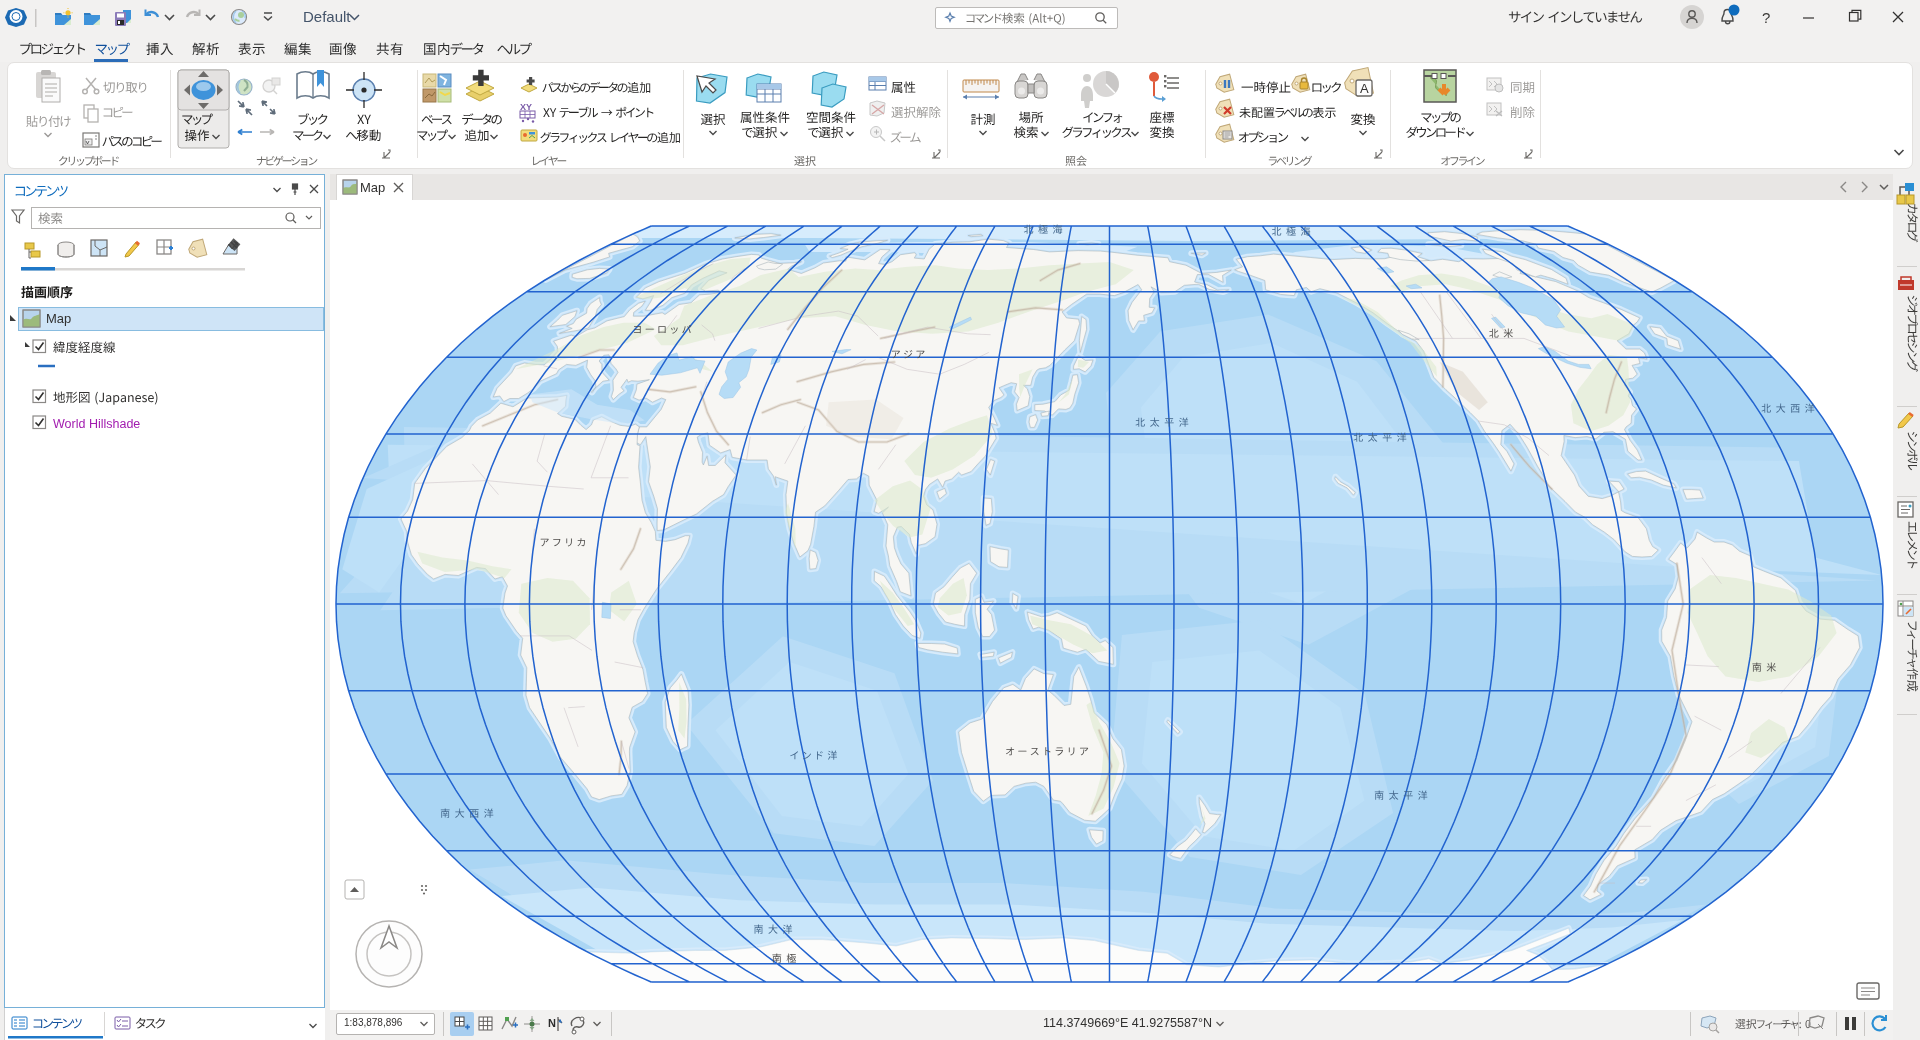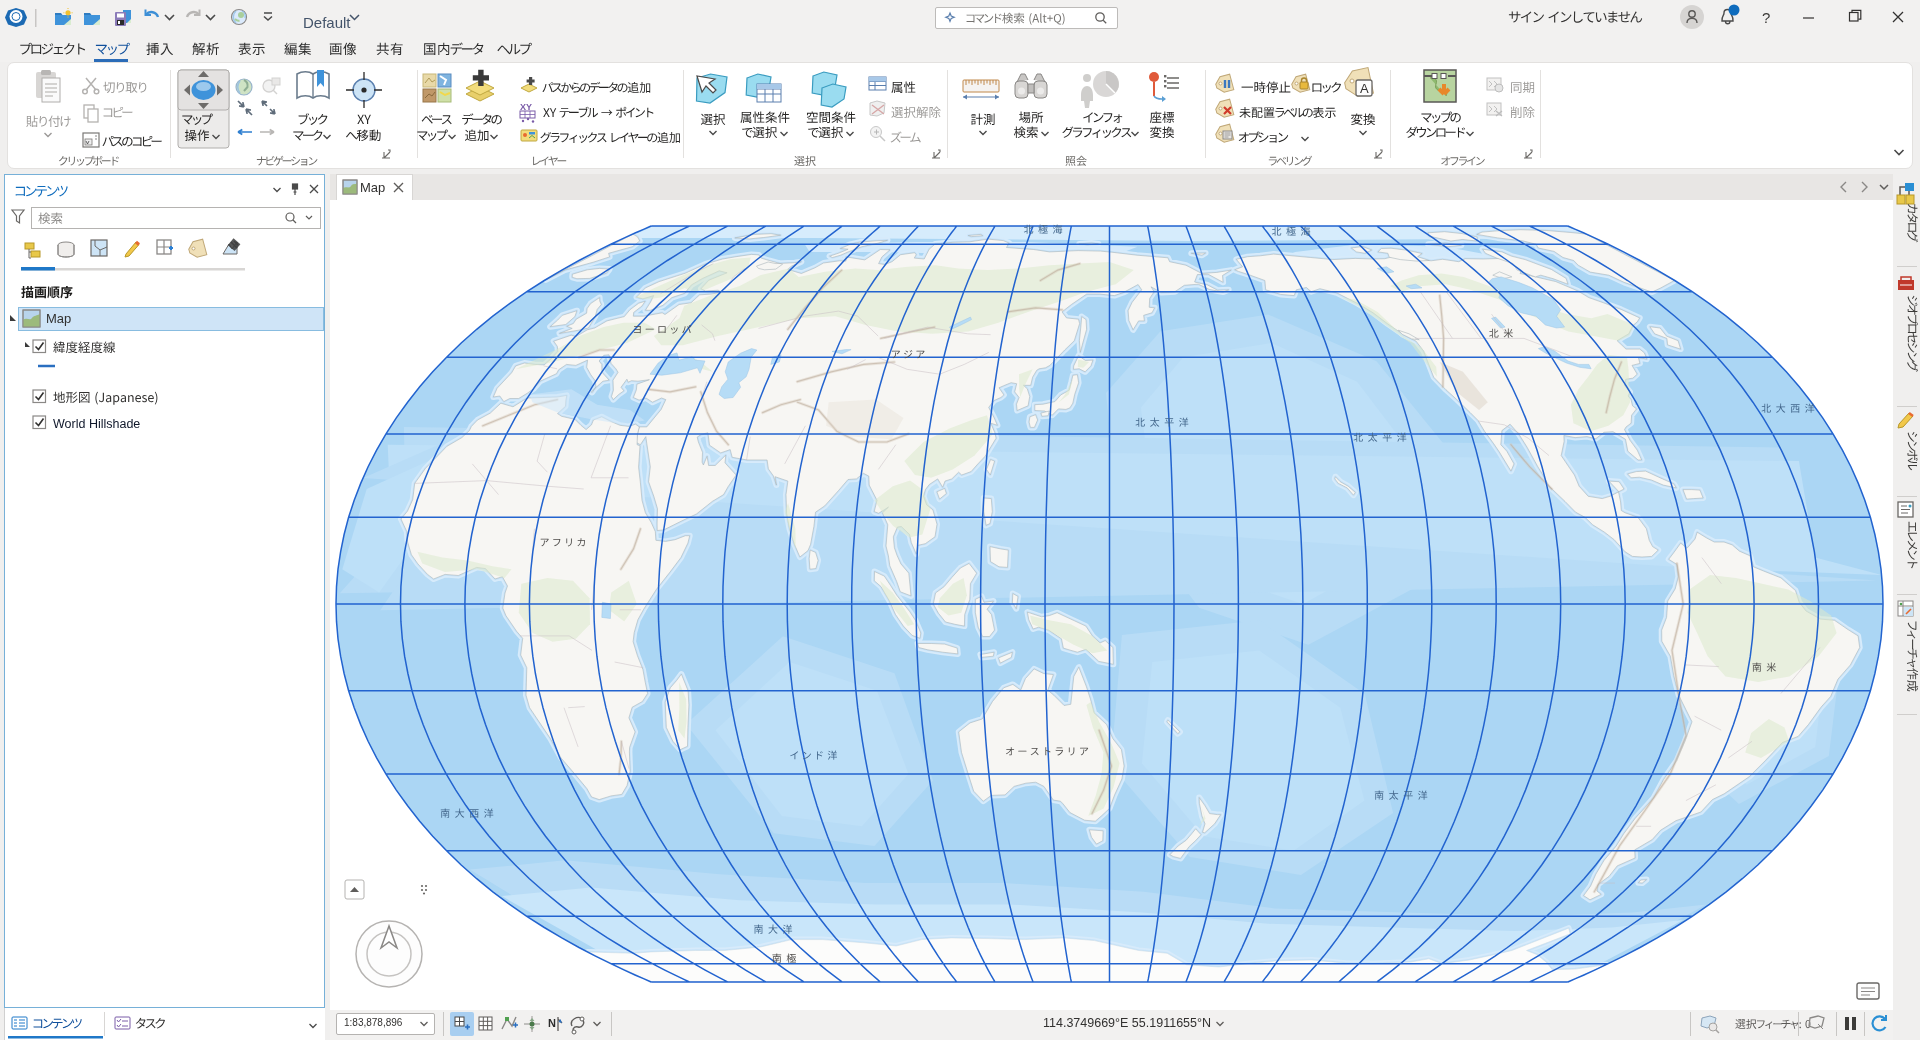--- a/index.html
+++ b/index.html
@@ -332,25 +332,25 @@
 <path d="M1439.6 362.0L1462.9 371.8L1487.8 402.2L1479.1 410.0L1456.5 391.9Z" fill="#dcd2c6" opacity="0.5"></path>
 </g>
 <path d="M610.8 963.7L1608.2 963.7M526.8 916.3L1692.2 916.3M446.6 850.8L1772.4 850.8M386.0 774.1L1833.0 774.1M348.6 690.7L1870.4 690.7M336.0 604.0L1883.0 604.0M348.6 517.3L1870.4 517.3M386.0 433.9L1833.0 433.9M446.6 357.2L1772.4 357.2M526.8 291.7L1692.2 291.7M610.8 244.3L1608.2 244.3M651.2 226.0L1567.8 226.0M651.2 982.0L1567.8 982.0M651.2 226.0L649.4 226.8L644.1 229.1L635.6 232.8L624.4 237.9L610.8 244.3L595.5 251.9L579.0 260.5L561.8 270.1L544.3 280.5L526.8 291.7L509.6 303.6L492.8 316.2L476.7 329.3L461.2 343.0L446.6 357.2L432.7 371.8L419.7 386.8L407.6 402.2L396.3 417.9L386.0 433.9L376.6 450.1L368.1 466.7L360.7 483.4L354.2 500.3L348.6 517.3L344.1 534.5L340.6 551.8L338.0 569.2L336.5 586.6L336.0 604.0L336.5 621.4L338.0 638.8L340.6 656.2L344.1 673.5L348.6 690.7L354.2 707.7L360.7 724.6L368.1 741.3L376.6 757.9L386.0 774.1L396.3 790.1L407.6 805.8L419.7 821.2L432.7 836.2L446.6 850.8L461.2 865.0L476.7 878.7L492.8 891.8L509.6 904.4L526.8 916.3L544.3 927.5L561.8 937.9L579.0 947.5L595.5 956.1L610.8 963.7L624.4 970.1L635.6 975.2L644.1 978.9L649.4 981.2L651.2 982.0M689.4 226.0L687.8 226.8L682.9 229.1L675.1 232.8L664.8 237.9L652.3 244.3L638.3 251.9L623.2 260.5L607.4 270.1L591.4 280.5L575.3 291.7L559.6 303.6L544.2 316.2L529.4 329.3L515.3 343.0L501.8 357.2L489.1 371.8L477.2 386.8L466.1 402.2L455.8 417.9L446.3 433.9L437.7 450.1L429.9 466.7L423.1 483.4L417.1 500.3L412.0 517.3L407.9 534.5L404.6 551.8L402.3 569.2L400.9 586.6L400.5 604.0L400.9 621.4L402.3 638.8L404.6 656.2L407.9 673.5L412.0 690.7L417.1 707.7L423.1 724.6L429.9 741.3L437.7 757.9L446.3 774.1L455.8 790.1L466.1 805.8L477.2 821.2L489.1 836.2L501.8 850.8L515.3 865.0L529.4 878.7L544.2 891.8L559.6 904.4L575.3 916.3L591.4 927.5L607.4 937.9L623.2 947.5L638.3 956.1L652.3 963.7L664.8 970.1L675.1 975.2L682.9 978.9L687.8 981.2L689.4 982.0M727.6 226.0L726.1 226.8L721.7 229.1L714.6 232.8L705.2 237.9L693.9 244.3L681.2 251.9L667.4 260.5L653.1 270.1L638.5 280.5L623.9 291.7L609.6 303.6L595.6 316.2L582.2 329.3L569.3 343.0L557.1 357.2L545.5 371.8L534.7 386.8L524.6 402.2L515.2 417.9L506.6 433.9L498.7 450.1L491.7 466.7L485.5 483.4L480.0 500.3L475.4 517.3L471.7 534.5L468.7 551.8L466.6 569.2L465.3 586.6L464.9 604.0L465.3 621.4L466.6 638.8L468.7 656.2L471.7 673.5L475.4 690.7L480.0 707.7L485.5 724.6L491.7 741.3L498.7 757.9L506.6 774.1L515.2 790.1L524.6 805.8L534.7 821.2L545.5 836.2L557.1 850.8L569.3 865.0L582.2 878.7L595.6 891.8L609.6 904.4L623.9 916.3L638.5 927.5L653.1 937.9L667.4 947.5L681.2 956.1L693.9 963.7L705.2 970.1L714.6 975.2L721.7 978.9L726.1 981.2L727.6 982.0M765.8 226.0L764.4 226.8L760.5 229.1L754.1 232.8L745.6 237.9L735.5 244.3L724.0 251.9L711.6 260.5L698.7 270.1L685.6 280.5L672.5 291.7L659.6 303.6L647.0 316.2L634.9 329.3L623.3 343.0L612.3 357.2L601.9 371.8L592.2 386.8L583.0 402.2L574.6 417.9L566.9 433.9L559.8 450.1L553.5 466.7L547.9 483.4L543.0 500.3L538.8 517.3L535.4 534.5L532.8 551.8L530.9 569.2L529.8 586.6L529.4 604.0L529.8 621.4L530.9 638.8L532.8 656.2L535.4 673.5L538.8 690.7L543.0 707.7L547.9 724.6L553.5 741.3L559.8 757.9L566.9 774.1L574.6 790.1L583.0 805.8L592.2 821.2L601.9 836.2L612.3 850.8L623.3 865.0L634.9 878.7L647.0 891.8L659.6 904.4L672.5 916.3L685.6 927.5L698.7 937.9L711.6 947.5L724.0 956.1L735.5 963.7L745.6 970.1L754.1 975.2L760.5 978.9L764.4 981.2L765.8 982.0M804.0 226.0L802.8 226.8L799.3 229.1L793.6 232.8L786.1 237.9L777.0 244.3L766.8 251.9L755.8 260.5L744.4 270.1L732.7 280.5L721.0 291.7L709.5 303.6L698.4 316.2L687.6 329.3L677.3 343.0L667.5 357.2L658.3 371.8L649.6 386.8L641.5 402.2L634.0 417.9L627.2 433.9L620.9 450.1L615.3 466.7L610.3 483.4L605.9 500.3L602.2 517.3L599.2 534.5L596.9 551.8L595.2 569.2L594.2 586.6L593.8 604.0L594.2 621.4L595.2 638.8L596.9 656.2L599.2 673.5L602.2 690.7L605.9 707.7L610.3 724.6L615.3 741.3L620.9 757.9L627.2 774.1L634.0 790.1L641.5 805.8L649.6 821.2L658.3 836.2L667.5 850.8L677.3 865.0L687.6 878.7L698.4 891.8L709.5 904.4L721.0 916.3L732.7 927.5L744.4 937.9L755.8 947.5L766.8 956.1L777.0 963.7L786.1 970.1L793.6 975.2L799.3 978.9L802.8 981.2L804.0 982.0M842.2 226.0L841.1 226.8L838.0 229.1L833.1 232.8L826.5 237.9L818.6 244.3L809.7 251.9L800.0 260.5L790.0 270.1L779.8 280.5L769.6 291.7L759.5 303.6L749.8 316.2L740.4 329.3L731.4 343.0L722.8 357.2L714.7 371.8L707.1 386.8L700.0 402.2L693.5 417.9L687.5 433.9L682.0 450.1L677.0 466.7L672.7 483.4L668.9 500.3L665.7 517.3L663.0 534.5L660.9 551.8L659.5 569.2L658.6 586.6L658.3 604.0L658.6 621.4L659.5 638.8L660.9 656.2L663.0 673.5L665.7 690.7L668.9 707.7L672.7 724.6L677.0 741.3L682.0 757.9L687.5 774.1L693.5 790.1L700.0 805.8L707.1 821.2L714.7 836.2L722.8 850.8L731.4 865.0L740.4 878.7L749.8 891.8L759.5 904.4L769.6 916.3L779.8 927.5L790.0 937.9L800.0 947.5L809.7 956.1L818.6 963.7L826.5 970.1L833.1 975.2L838.0 978.9L841.1 981.2L842.2 982.0M880.4 226.0L879.5 226.8L876.8 229.1L872.6 232.8L866.9 237.9L860.1 244.3L852.5 251.9L844.2 260.5L835.6 270.1L826.9 280.5L818.1 291.7L809.5 303.6L801.2 316.2L793.1 329.3L785.4 343.0L778.0 357.2L771.1 371.8L764.6 386.8L758.5 402.2L752.9 417.9L747.7 433.9L743.0 450.1L738.8 466.7L735.1 483.4L731.8 500.3L729.1 517.3L726.8 534.5L725.0 551.8L723.8 569.2L723.0 586.6L722.8 604.0L723.0 621.4L723.8 638.8L725.0 656.2L726.8 673.5L729.1 690.7L731.8 707.7L735.1 724.6L738.8 741.3L743.0 757.9L747.7 774.1L752.9 790.1L758.5 805.8L764.6 821.2L771.1 836.2L778.0 850.8L785.4 865.0L793.1 878.7L801.2 891.8L809.5 904.4L818.1 916.3L826.9 927.5L835.6 937.9L844.2 947.5L852.5 956.1L860.1 963.7L866.9 970.1L872.6 975.2L876.8 978.9L879.5 981.2L880.4 982.0M918.6 226.0L917.8 226.8L915.6 229.1L912.1 232.8L907.4 237.9L901.7 244.3L895.3 251.9L888.5 260.5L881.3 270.1L874.0 280.5L866.7 291.7L859.5 303.6L852.6 316.2L845.8 329.3L839.4 343.0L833.3 357.2L827.5 371.8L822.1 386.8L817.0 402.2L812.3 417.9L808.0 433.9L804.1 450.1L800.6 466.7L797.5 483.4L794.8 500.3L792.5 517.3L790.6 534.5L789.1 551.8L788.1 569.2L787.4 586.6L787.2 604.0L787.4 621.4L788.1 638.8L789.1 656.2L790.6 673.5L792.5 690.7L794.8 707.7L797.5 724.6L800.6 741.3L804.1 757.9L808.0 774.1L812.3 790.1L817.0 805.8L822.1 821.2L827.5 836.2L833.3 850.8L839.4 865.0L845.8 878.7L852.6 891.8L859.5 904.4L866.7 916.3L874.0 927.5L881.3 937.9L888.5 947.5L895.3 956.1L901.7 963.7L907.4 970.1L912.1 975.2L915.6 978.9L917.8 981.2L918.6 982.0M956.7 226.0L956.1 226.8L954.4 229.1L951.5 232.8L947.8 237.9L943.3 244.3L938.2 251.9L932.7 260.5L926.9 270.1L921.1 280.5L915.3 291.7L909.5 303.6L903.9 316.2L898.6 329.3L893.4 343.0L888.5 357.2L883.9 371.8L879.6 386.8L875.5 402.2L871.8 417.9L868.3 433.9L865.2 450.1L862.4 466.7L859.9 483.4L857.7 500.3L855.9 517.3L854.4 534.5L853.2 551.8L852.3 569.2L851.8 586.6L851.7 604.0L851.8 621.4L852.3 638.8L853.2 656.2L854.4 673.5L855.9 690.7L857.7 707.7L859.9 724.6L862.4 741.3L865.2 757.9L868.3 774.1L871.8 790.1L875.5 805.8L879.6 821.2L883.9 836.2L888.5 850.8L893.4 865.0L898.6 878.7L903.9 891.8L909.5 904.4L915.3 916.3L921.1 927.5L926.9 937.9L932.7 947.5L938.2 956.1L943.3 963.7L947.8 970.1L951.5 975.2L954.4 978.9L956.1 981.2L956.7 982.0M994.9 226.0L994.5 226.8L993.2 229.1L991.0 232.8L988.2 237.9L984.8 244.3L981.0 251.9L976.9 260.5L972.6 270.1L968.2 280.5L963.8 291.7L959.5 303.6L955.3 316.2L951.3 329.3L947.4 343.0L943.8 357.2L940.3 371.8L937.1 386.8L934.0 402.2L931.2 417.9L928.6 433.9L926.3 450.1L924.2 466.7L922.3 483.4L920.7 500.3L919.3 517.3L918.1 534.5L917.3 551.8L916.6 569.2L916.3 586.6L916.1 604.0L916.3 621.4L916.6 638.8L917.3 656.2L918.1 673.5L919.3 690.7L920.7 707.7L922.3 724.6L924.2 741.3L926.3 757.9L928.6 774.1L931.2 790.1L934.0 805.8L937.1 821.2L940.3 836.2L943.8 850.8L947.4 865.0L951.3 878.7L955.3 891.8L959.5 904.4L963.8 916.3L968.2 927.5L972.6 937.9L976.9 947.5L981.0 956.1L984.8 963.7L988.2 970.1L991.0 975.2L993.2 978.9L994.5 981.2L994.9 982.0M1033.1 226.0L1032.8 226.8L1031.9 229.1L1030.5 232.8L1028.6 237.9L1026.4 244.3L1023.8 251.9L1021.1 260.5L1018.2 270.1L1015.3 280.5L1012.4 291.7L1009.5 303.6L1006.7 316.2L1004.0 329.3L1001.5 343.0L999.0 357.2L996.7 371.8L994.5 386.8L992.5 402.2L990.6 417.9L988.9 433.9L987.3 450.1L985.9 466.7L984.7 483.4L983.6 500.3L982.7 517.3L981.9 534.5L981.3 551.8L980.9 569.2L980.7 586.6L980.6 604.0L980.7 621.4L980.9 638.8L981.3 656.2L981.9 673.5L982.7 690.7L983.6 707.7L984.7 724.6L985.9 741.3L987.3 757.9L988.9 774.1L990.6 790.1L992.5 805.8L994.5 821.2L996.7 836.2L999.0 850.8L1001.5 865.0L1004.0 878.7L1006.7 891.8L1009.5 904.4L1012.4 916.3L1015.3 927.5L1018.2 937.9L1021.1 947.5L1023.8 956.1L1026.4 963.7L1028.6 970.1L1030.5 975.2L1031.9 978.9L1032.8 981.2L1033.1 982.0M1071.3 226.0L1071.2 226.8L1070.7 229.1L1070.0 232.8L1069.1 237.9L1067.9 244.3L1066.7 251.9L1065.3 260.5L1063.9 270.1L1062.4 280.5L1060.9 291.7L1059.5 303.6L1058.1 316.2L1056.8 329.3L1055.5 343.0L1054.3 357.2L1053.1 371.8L1052.0 386.8L1051.0 402.2L1050.1 417.9L1049.2 433.9L1048.4 450.1L1047.7 466.7L1047.1 483.4L1046.6 500.3L1046.1 517.3L1045.7 534.5L1045.4 551.8L1045.2 569.2L1045.1 586.6L1045.0 604.0L1045.1 621.4L1045.2 638.8L1045.4 656.2L1045.7 673.5L1046.1 690.7L1046.6 707.7L1047.1 724.6L1047.7 741.3L1048.4 757.9L1049.2 774.1L1050.1 790.1L1051.0 805.8L1052.0 821.2L1053.1 836.2L1054.3 850.8L1055.5 865.0L1056.8 878.7L1058.1 891.8L1059.5 904.4L1060.9 916.3L1062.4 927.5L1063.9 937.9L1065.3 947.5L1066.7 956.1L1067.9 963.7L1069.1 970.1L1070.0 975.2L1070.7 978.9L1071.2 981.2L1071.3 982.0M1109.5 226.0L1109.5 226.8L1109.5 229.1L1109.5 232.8L1109.5 237.9L1109.5 244.3L1109.5 251.9L1109.5 260.5L1109.5 270.1L1109.5 280.5L1109.5 291.7L1109.5 303.6L1109.5 316.2L1109.5 329.3L1109.5 343.0L1109.5 357.2L1109.5 371.8L1109.5 386.8L1109.5 402.2L1109.5 417.9L1109.5 433.9L1109.5 450.1L1109.5 466.7L1109.5 483.4L1109.5 500.3L1109.5 517.3L1109.5 534.5L1109.5 551.8L1109.5 569.2L1109.5 586.6L1109.5 604.0L1109.5 621.4L1109.5 638.8L1109.5 656.2L1109.5 673.5L1109.5 690.7L1109.5 707.7L1109.5 724.6L1109.5 741.3L1109.5 757.9L1109.5 774.1L1109.5 790.1L1109.5 805.8L1109.5 821.2L1109.5 836.2L1109.5 850.8L1109.5 865.0L1109.5 878.7L1109.5 891.8L1109.5 904.4L1109.5 916.3L1109.5 927.5L1109.5 937.9L1109.5 947.5L1109.5 956.1L1109.5 963.7L1109.5 970.1L1109.5 975.2L1109.5 978.9L1109.5 981.2L1109.5 982.0M1147.7 226.0L1147.8 226.8L1148.3 229.1L1149.0 232.8L1149.9 237.9L1151.1 244.3L1152.3 251.9L1153.7 260.5L1155.1 270.1L1156.6 280.5L1158.1 291.7L1159.5 303.6L1160.9 316.2L1162.2 329.3L1163.5 343.0L1164.7 357.2L1165.9 371.8L1167.0 386.8L1168.0 402.2L1168.9 417.9L1169.8 433.9L1170.6 450.1L1171.3 466.7L1171.9 483.4L1172.4 500.3L1172.9 517.3L1173.3 534.5L1173.6 551.8L1173.8 569.2L1173.9 586.6L1174.0 604.0L1173.9 621.4L1173.8 638.8L1173.6 656.2L1173.3 673.5L1172.9 690.7L1172.4 707.7L1171.9 724.6L1171.3 741.3L1170.6 757.9L1169.8 774.1L1168.9 790.1L1168.0 805.8L1167.0 821.2L1165.9 836.2L1164.7 850.8L1163.5 865.0L1162.2 878.7L1160.9 891.8L1159.5 904.4L1158.1 916.3L1156.6 927.5L1155.1 937.9L1153.7 947.5L1152.3 956.1L1151.1 963.7L1149.9 970.1L1149.0 975.2L1148.3 978.9L1147.8 981.2L1147.7 982.0M1185.9 226.0L1186.2 226.8L1187.1 229.1L1188.5 232.8L1190.4 237.9L1192.6 244.3L1195.2 251.9L1197.9 260.5L1200.8 270.1L1203.7 280.5L1206.6 291.7L1209.5 303.6L1212.3 316.2L1215.0 329.3L1217.5 343.0L1220.0 357.2L1222.3 371.8L1224.5 386.8L1226.5 402.2L1228.4 417.9L1230.1 433.9L1231.7 450.1L1233.1 466.7L1234.3 483.4L1235.4 500.3L1236.3 517.3L1237.1 534.5L1237.7 551.8L1238.1 569.2L1238.3 586.6L1238.4 604.0L1238.3 621.4L1238.1 638.8L1237.7 656.2L1237.1 673.5L1236.3 690.7L1235.4 707.7L1234.3 724.6L1233.1 741.3L1231.7 757.9L1230.1 774.1L1228.4 790.1L1226.5 805.8L1224.5 821.2L1222.3 836.2L1220.0 850.8L1217.5 865.0L1215.0 878.7L1212.3 891.8L1209.5 904.4L1206.6 916.3L1203.7 927.5L1200.8 937.9L1197.9 947.5L1195.2 956.1L1192.6 963.7L1190.4 970.1L1188.5 975.2L1187.1 978.9L1186.2 981.2L1185.9 982.0M1224.1 226.0L1224.5 226.8L1225.8 229.1L1228.0 232.8L1230.8 237.9L1234.2 244.3L1238.0 251.9L1242.1 260.5L1246.4 270.1L1250.8 280.5L1255.2 291.7L1259.5 303.6L1263.7 316.2L1267.7 329.3L1271.6 343.0L1275.2 357.2L1278.7 371.8L1281.9 386.8L1285.0 402.2L1287.8 417.9L1290.4 433.9L1292.7 450.1L1294.8 466.7L1296.7 483.4L1298.3 500.3L1299.7 517.3L1300.9 534.5L1301.7 551.8L1302.4 569.2L1302.7 586.6L1302.9 604.0L1302.7 621.4L1302.4 638.8L1301.7 656.2L1300.9 673.5L1299.7 690.7L1298.3 707.7L1296.7 724.6L1294.8 741.3L1292.7 757.9L1290.4 774.1L1287.8 790.1L1285.0 805.8L1281.9 821.2L1278.7 836.2L1275.2 850.8L1271.6 865.0L1267.7 878.7L1263.7 891.8L1259.5 904.4L1255.2 916.3L1250.8 927.5L1246.4 937.9L1242.1 947.5L1238.0 956.1L1234.2 963.7L1230.8 970.1L1228.0 975.2L1225.8 978.9L1224.5 981.2L1224.1 982.0M1262.3 226.0L1262.9 226.8L1264.6 229.1L1267.5 232.8L1271.2 237.9L1275.7 244.3L1280.8 251.9L1286.3 260.5L1292.1 270.1L1297.9 280.5L1303.7 291.7L1309.5 303.6L1315.1 316.2L1320.4 329.3L1325.6 343.0L1330.5 357.2L1335.1 371.8L1339.4 386.8L1343.5 402.2L1347.2 417.9L1350.7 433.9L1353.8 450.1L1356.6 466.7L1359.1 483.4L1361.3 500.3L1363.1 517.3L1364.6 534.5L1365.8 551.8L1366.7 569.2L1367.2 586.6L1367.3 604.0L1367.2 621.4L1366.7 638.8L1365.8 656.2L1364.6 673.5L1363.1 690.7L1361.3 707.7L1359.1 724.6L1356.6 741.3L1353.8 757.9L1350.7 774.1L1347.2 790.1L1343.5 805.8L1339.4 821.2L1335.1 836.2L1330.5 850.8L1325.6 865.0L1320.4 878.7L1315.1 891.8L1309.5 904.4L1303.7 916.3L1297.9 927.5L1292.1 937.9L1286.3 947.5L1280.8 956.1L1275.7 963.7L1271.2 970.1L1267.5 975.2L1264.6 978.9L1262.9 981.2L1262.3 982.0M1300.4 226.0L1301.2 226.8L1303.4 229.1L1306.9 232.8L1311.6 237.9L1317.3 244.3L1323.7 251.9L1330.5 260.5L1337.7 270.1L1345.0 280.5L1352.3 291.7L1359.5 303.6L1366.4 316.2L1373.2 329.3L1379.6 343.0L1385.7 357.2L1391.5 371.8L1396.9 386.8L1402.0 402.2L1406.7 417.9L1411.0 433.9L1414.9 450.1L1418.4 466.7L1421.5 483.4L1424.2 500.3L1426.5 517.3L1428.4 534.5L1429.9 551.8L1430.9 569.2L1431.6 586.6L1431.8 604.0L1431.6 621.4L1430.9 638.8L1429.9 656.2L1428.4 673.5L1426.5 690.7L1424.2 707.7L1421.5 724.6L1418.4 741.3L1414.9 757.9L1411.0 774.1L1406.7 790.1L1402.0 805.8L1396.9 821.2L1391.5 836.2L1385.7 850.8L1379.6 865.0L1373.2 878.7L1366.4 891.8L1359.5 904.4L1352.3 916.3L1345.0 927.5L1337.7 937.9L1330.5 947.5L1323.7 956.1L1317.3 963.7L1311.6 970.1L1306.9 975.2L1303.4 978.9L1301.2 981.2L1300.4 982.0M1338.6 226.0L1339.5 226.8L1342.2 229.1L1346.4 232.8L1352.1 237.9L1358.9 244.3L1366.5 251.9L1374.8 260.5L1383.4 270.1L1392.1 280.5L1400.9 291.7L1409.5 303.6L1417.8 316.2L1425.9 329.3L1433.6 343.0L1441.0 357.2L1447.9 371.8L1454.4 386.8L1460.5 402.2L1466.1 417.9L1471.3 433.9L1476.0 450.1L1480.2 466.7L1483.9 483.4L1487.2 500.3L1489.9 517.3L1492.2 534.5L1494.0 551.8L1495.2 569.2L1496.0 586.6L1496.2 604.0L1496.0 621.4L1495.2 638.8L1494.0 656.2L1492.2 673.5L1489.9 690.7L1487.2 707.7L1483.9 724.6L1480.2 741.3L1476.0 757.9L1471.3 774.1L1466.1 790.1L1460.5 805.8L1454.4 821.2L1447.9 836.2L1441.0 850.8L1433.6 865.0L1425.9 878.7L1417.8 891.8L1409.5 904.4L1400.9 916.3L1392.1 927.5L1383.4 937.9L1374.8 947.5L1366.5 956.1L1358.9 963.7L1352.1 970.1L1346.4 975.2L1342.2 978.9L1339.5 981.2L1338.6 982.0M1376.8 226.0L1377.9 226.8L1381.0 229.1L1385.9 232.8L1392.5 237.9L1400.4 244.3L1409.3 251.9L1419.0 260.5L1429.0 270.1L1439.2 280.5L1449.4 291.7L1459.5 303.6L1469.2 316.2L1478.6 329.3L1487.6 343.0L1496.2 357.2L1504.3 371.8L1511.9 386.8L1519.0 402.2L1525.5 417.9L1531.5 433.9L1537.0 450.1L1542.0 466.7L1546.3 483.4L1550.1 500.3L1553.3 517.3L1556.0 534.5L1558.1 551.8L1559.5 569.2L1560.4 586.6L1560.7 604.0L1560.4 621.4L1559.5 638.8L1558.1 656.2L1556.0 673.5L1553.3 690.7L1550.1 707.7L1546.3 724.6L1542.0 741.3L1537.0 757.9L1531.5 774.1L1525.5 790.1L1519.0 805.8L1511.9 821.2L1504.3 836.2L1496.2 850.8L1487.6 865.0L1478.6 878.7L1469.2 891.8L1459.5 904.4L1449.4 916.3L1439.2 927.5L1429.0 937.9L1419.0 947.5L1409.3 956.1L1400.4 963.7L1392.5 970.1L1385.9 975.2L1381.0 978.9L1377.9 981.2L1376.8 982.0M1415.0 226.0L1416.2 226.8L1419.7 229.1L1425.4 232.8L1432.9 237.9L1442.0 244.3L1452.2 251.9L1463.2 260.5L1474.6 270.1L1486.3 280.5L1498.0 291.7L1509.5 303.6L1520.6 316.2L1531.4 329.3L1541.7 343.0L1551.5 357.2L1560.7 371.8L1569.4 386.8L1577.5 402.2L1585.0 417.9L1591.8 433.9L1598.1 450.1L1603.7 466.7L1608.7 483.4L1613.1 500.3L1616.8 517.3L1619.8 534.5L1622.1 551.8L1623.8 569.2L1624.8 586.6L1625.2 604.0L1624.8 621.4L1623.8 638.8L1622.1 656.2L1619.8 673.5L1616.8 690.7L1613.1 707.7L1608.7 724.6L1603.7 741.3L1598.1 757.9L1591.8 774.1L1585.0 790.1L1577.5 805.8L1569.4 821.2L1560.7 836.2L1551.5 850.8L1541.7 865.0L1531.4 878.7L1520.6 891.8L1509.5 904.4L1498.0 916.3L1486.3 927.5L1474.6 937.9L1463.2 947.5L1452.2 956.1L1442.0 963.7L1432.9 970.1L1425.4 975.2L1419.7 978.9L1416.2 981.2L1415.0 982.0M1453.2 226.0L1454.6 226.8L1458.5 229.1L1464.9 232.8L1473.4 237.9L1483.5 244.3L1495.0 251.9L1507.4 260.5L1520.3 270.1L1533.4 280.5L1546.5 291.7L1559.4 303.6L1572.0 316.2L1584.1 329.3L1595.7 343.0L1606.7 357.2L1617.1 371.8L1626.8 386.8L1636.0 402.2L1644.4 417.9L1652.1 433.9L1659.2 450.1L1665.5 466.7L1671.1 483.4L1676.0 500.3L1680.2 517.3L1683.6 534.5L1686.2 551.8L1688.1 569.2L1689.2 586.6L1689.6 604.0L1689.2 621.4L1688.1 638.8L1686.2 656.2L1683.6 673.5L1680.2 690.7L1676.0 707.7L1671.1 724.6L1665.5 741.3L1659.2 757.9L1652.1 774.1L1644.4 790.1L1636.0 805.8L1626.8 821.2L1617.1 836.2L1606.7 850.8L1595.7 865.0L1584.1 878.7L1572.0 891.8L1559.4 904.4L1546.5 916.3L1533.4 927.5L1520.3 937.9L1507.4 947.5L1495.0 956.1L1483.5 963.7L1473.4 970.1L1464.9 975.2L1458.5 978.9L1454.6 981.2L1453.2 982.0M1491.4 226.0L1492.9 226.8L1497.3 229.1L1504.4 232.8L1513.8 237.9L1525.1 244.3L1537.8 251.9L1551.6 260.5L1565.9 270.1L1580.5 280.5L1595.1 291.7L1609.4 303.6L1623.4 316.2L1636.8 329.3L1649.7 343.0L1661.9 357.2L1673.5 371.8L1684.3 386.8L1694.4 402.2L1703.8 417.9L1712.4 433.9L1720.3 450.1L1727.3 466.7L1733.5 483.4L1739.0 500.3L1743.6 517.3L1747.3 534.5L1750.3 551.8L1752.4 569.2L1753.7 586.6L1754.1 604.0L1753.7 621.4L1752.4 638.8L1750.3 656.2L1747.3 673.5L1743.6 690.7L1739.0 707.7L1733.5 724.6L1727.3 741.3L1720.3 757.9L1712.4 774.1L1703.8 790.1L1694.4 805.8L1684.3 821.2L1673.5 836.2L1661.9 850.8L1649.7 865.0L1636.8 878.7L1623.4 891.8L1609.4 904.4L1595.1 916.3L1580.5 927.5L1565.9 937.9L1551.6 947.5L1537.8 956.1L1525.1 963.7L1513.8 970.1L1504.4 975.2L1497.3 978.9L1492.9 981.2L1491.4 982.0M1529.6 226.0L1531.2 226.8L1536.1 229.1L1543.9 232.8L1554.2 237.9L1566.7 244.3L1580.7 251.9L1595.8 260.5L1611.6 270.1L1627.6 280.5L1643.7 291.7L1659.4 303.6L1674.8 316.2L1689.6 329.3L1703.7 343.0L1717.2 357.2L1729.9 371.8L1741.8 386.8L1752.9 402.2L1763.2 417.9L1772.7 433.9L1781.3 450.1L1789.1 466.7L1795.9 483.4L1801.9 500.3L1807.0 517.3L1811.1 534.5L1814.4 551.8L1816.7 569.2L1818.1 586.6L1818.5 604.0L1818.1 621.4L1816.7 638.8L1814.4 656.2L1811.1 673.5L1807.0 690.7L1801.9 707.7L1795.9 724.6L1789.1 741.3L1781.3 757.9L1772.7 774.1L1763.2 790.1L1752.9 805.8L1741.8 821.2L1729.9 836.2L1717.2 850.8L1703.7 865.0L1689.6 878.7L1674.8 891.8L1659.4 904.4L1643.7 916.3L1627.6 927.5L1611.6 937.9L1595.8 947.5L1580.7 956.1L1566.7 963.7L1554.2 970.1L1543.9 975.2L1536.1 978.9L1531.2 981.2L1529.6 982.0M1567.8 226.0L1569.6 226.8L1574.9 229.1L1583.4 232.8L1594.6 237.9L1608.2 244.3L1623.5 251.9L1640.0 260.5L1657.2 270.1L1674.7 280.5L1692.2 291.7L1709.4 303.6L1726.2 316.2L1742.3 329.3L1757.8 343.0L1772.4 357.2L1786.3 371.8L1799.3 386.8L1811.4 402.2L1822.7 417.9L1833.0 433.9L1842.4 450.1L1850.9 466.7L1858.3 483.4L1864.8 500.3L1870.4 517.3L1874.9 534.5L1878.4 551.8L1881.0 569.2L1882.5 586.6L1883.0 604.0L1882.5 621.4L1881.0 638.8L1878.4 656.2L1874.9 673.5L1870.4 690.7L1864.8 707.7L1858.3 724.6L1850.9 741.3L1842.4 757.9L1833.0 774.1L1822.7 790.1L1811.4 805.8L1799.3 821.2L1786.3 836.2L1772.4 850.8L1757.8 865.0L1742.3 878.7L1726.2 891.8L1709.4 904.4L1692.2 916.3L1674.7 927.5L1657.2 937.9L1640.0 947.5L1623.5 956.1L1608.2 963.7L1594.6 970.1L1583.4 975.2L1574.9 978.9L1569.6 981.2L1567.8 982.0" fill="none" stroke="#2263cf" stroke-width="1.5"></path>
 </svg>
   </div>
 <div class="abs" id="rightstrip"></div>
 <div class="abs" id="statusbar"></div>
 <div class="abs" id="lp-tabs"></div>
 <div class="abs scalebox"></div>
 <div class="abs search-pill"></div>
-<div class="t" style="left:303px;top:14px;font-size:15px;color:#44546a;font-weight:normal;font-style:normal;letter-spacing:0">Default</div>
+<div class="t" style="left:303px;top:8px;font-size:15px;color:#44546a;font-weight:normal;font-style:normal;letter-spacing:0">Default</div>
 <div class="t" style="left:344px;top:1017px;font-size:10px;color:#323130;font-weight:normal;font-style:normal;letter-spacing:0">1:83,878,896</div>
-<div class="t" style="left:1043px;top:1016px;font-size:12.5px;color:#323130;font-weight:normal;font-style:normal;letter-spacing:0">114.3749669°E 55.1911655°N</div>
+<div class="t" style="left:1043px;top:1016px;font-size:12.5px;color:#323130;font-weight:normal;font-style:normal;letter-spacing:0">114.3749669°E 41.9275587°N</div>
 <div class="t" style="left:360px;top:180px;font-size:13px;color:#323130;font-weight:normal;font-style:normal;letter-spacing:0">Map</div>
-<div class="t" style="left:53px;top:417px;font-size:12.5px;color:#0f172a;font-weight:normal;font-style:normal;letter-spacing:0">World Hillshade</div>
+<div class="t" style="left:53px;top:417px;font-size:12.5px;color:#a21caf;font-weight:normal;font-style:normal;letter-spacing:0">World Hillshade</div>
 <div class="t" style="left:46px;top:311px;font-size:13px;color:#323130;font-weight:normal;font-style:normal;letter-spacing:0">Map</div>
 <svg class="abs" style="left:0;top:0;z-index:50" width="1920" height="1040" viewBox="0 0 1920 1040">
     <defs>
       <path id="w400g1" d="M172 686Q197 683 227 681Q257 680 281 680H774Q792 680 813 680Q833 681 848 682Q847 665 846 643Q845 622 845 604V88Q845 61 847 32Q848 3 849 -9H759Q760 3 760 28Q761 52 761 79V600H282Q254 600 222 599Q189 598 172 597ZM159 134Q178 132 209 130Q239 128 270 128H806V47H272Q242 47 211 46Q179 45 159 43Z"></path>
       <path id="w400g2" d="M929 634Q922 626 915 618Q908 611 904 603Q876 557 836 503Q797 449 747 392Q697 335 639 280Q580 225 513 177L451 232Q512 274 565 323Q618 372 663 423Q707 473 740 519Q774 565 793 601Q774 601 736 601Q698 601 648 601Q598 601 543 601Q487 601 432 601Q378 601 331 601Q284 601 250 601Q217 601 205 601Q186 601 166 600Q146 599 130 598Q113 597 103 595V685Q117 683 134 681Q151 679 169 678Q188 677 205 677Q216 677 248 677Q281 677 328 677Q375 677 430 677Q484 677 541 677Q597 677 648 677Q700 677 740 677Q780 677 801 677Q844 677 866 685ZM458 159Q435 182 404 210Q374 238 341 266Q308 295 279 318Q250 342 229 356L294 409Q311 396 339 374Q367 351 401 323Q434 295 467 266Q500 237 527 210Q559 180 593 144Q628 108 659 74Q690 40 711 13L638 -45Q620 -19 590 16Q559 52 524 89Q489 127 458 159Z"></path>
       <path id="w400g3" d="M227 733Q254 715 289 688Q324 662 360 632Q397 603 429 575Q461 547 482 526L419 463Q400 482 370 510Q340 538 304 568Q268 599 233 626Q198 654 170 672ZM141 63Q229 76 301 99Q374 122 434 151Q494 180 541 209Q618 257 683 320Q748 382 797 449Q846 516 875 577L923 492Q889 430 839 366Q789 302 726 243Q663 184 587 136Q537 105 478 75Q418 45 348 21Q277 -4 194 -19Z"></path>
       <path id="w400g4" d="M656 720Q669 702 686 675Q703 649 719 621Q736 593 747 569L690 543Q678 569 663 596Q649 622 633 648Q618 673 601 695ZM777 770Q790 753 808 727Q825 701 842 673Q859 645 871 622L815 594Q802 620 787 646Q772 672 755 697Q739 722 722 744ZM305 75Q305 89 305 131Q305 173 305 232Q305 290 305 355Q305 420 305 481Q305 542 305 589Q305 636 305 657Q305 678 303 708Q302 738 297 761H396Q393 738 391 709Q389 679 389 657Q389 618 389 563Q389 509 389 447Q389 386 389 325Q389 265 389 212Q389 160 389 123Q389 87 389 75Q389 60 390 38Q390 16 392 -5Q394 -27 395 -43H299Q302 -19 303 14Q305 47 305 75ZM371 499Q420 484 480 464Q540 443 601 420Q663 397 718 373Q774 350 816 329L781 244Q738 267 684 291Q631 315 574 338Q517 361 465 379Q412 397 371 410Z"></path>
       <path id="w400g5" d="M52 626H372V555H52ZM193 840H263V-79H193ZM192 581 238 566Q227 506 209 442Q192 378 169 316Q146 254 121 201Q96 147 69 110Q63 124 51 143Q39 162 30 175Q55 209 79 256Q104 303 125 358Q147 413 164 470Q181 527 192 581ZM258 485Q267 475 285 451Q303 426 324 397Q344 368 361 343Q378 317 385 307L343 248Q335 266 319 295Q304 323 286 354Q268 385 252 412Q235 438 226 453ZM470 604H852V540H470ZM659 772Q631 730 588 686Q545 643 493 603Q442 564 386 535Q381 549 369 567Q358 585 349 597Q405 623 457 663Q509 702 552 747Q594 793 621 838H690Q726 789 773 743Q821 698 874 662Q927 626 979 603Q968 590 957 571Q946 553 939 538Q888 564 835 602Q782 640 737 684Q691 728 659 772ZM472 387V250H847V387ZM405 447H916V189H405ZM622 565H691V300Q691 247 679 192Q668 138 635 87Q602 37 540 -7Q478 -51 378 -85Q375 -76 367 -66Q360 -55 352 -44Q343 -34 336 -28Q431 2 489 40Q546 78 574 121Q603 164 613 210Q622 256 622 302ZM701 227Q731 153 769 106Q807 59 858 30Q909 1 973 -21Q959 -33 947 -50Q934 -68 928 -85Q859 -58 805 -22Q750 14 709 71Q668 127 637 214Z"></path>
       <path id="w400g6" d="M461 196H535V-82H461ZM460 841H535V560H460ZM424 542 493 509Q450 468 400 427Q350 386 306 357L251 387Q280 408 312 435Q344 462 374 490Q404 519 424 542ZM639 478 708 441Q651 395 584 346Q517 298 448 253Q380 209 319 174L266 211Q311 237 362 269Q412 302 463 338Q514 374 559 410Q604 446 639 478ZM175 390 225 433Q262 415 304 391Q345 367 382 343Q420 319 444 298L391 249Q369 270 332 296Q296 321 255 346Q213 371 175 390ZM629 312 679 351Q723 326 771 293Q820 261 863 229Q906 196 933 170L881 124Q854 151 812 184Q770 218 722 251Q674 285 629 312ZM631 98 689 137Q732 116 780 88Q827 61 870 32Q913 3 941 -22L879 -67Q854 -42 812 -13Q771 17 723 46Q675 75 631 98ZM66 227Q134 227 223 228Q311 228 412 230Q513 231 621 232Q729 234 836 236L832 177Q693 173 554 169Q414 165 289 162Q165 159 70 157ZM290 138 361 111Q327 77 283 43Q240 10 193 -19Q147 -47 104 -69Q98 -62 87 -52Q76 -42 65 -32Q54 -23 44 -17Q111 11 178 52Q245 93 290 138ZM76 752H922V686H76ZM74 590H930V401H857V524H145V401H74Z"></path>
       <path id="w400g7" d="M239 -196Q170 -84 131 40Q92 163 92 311Q92 458 131 582Q170 706 239 818L295 792Q231 685 199 562Q168 438 168 311Q168 183 199 60Q231 -64 295 -171Z"></path>

